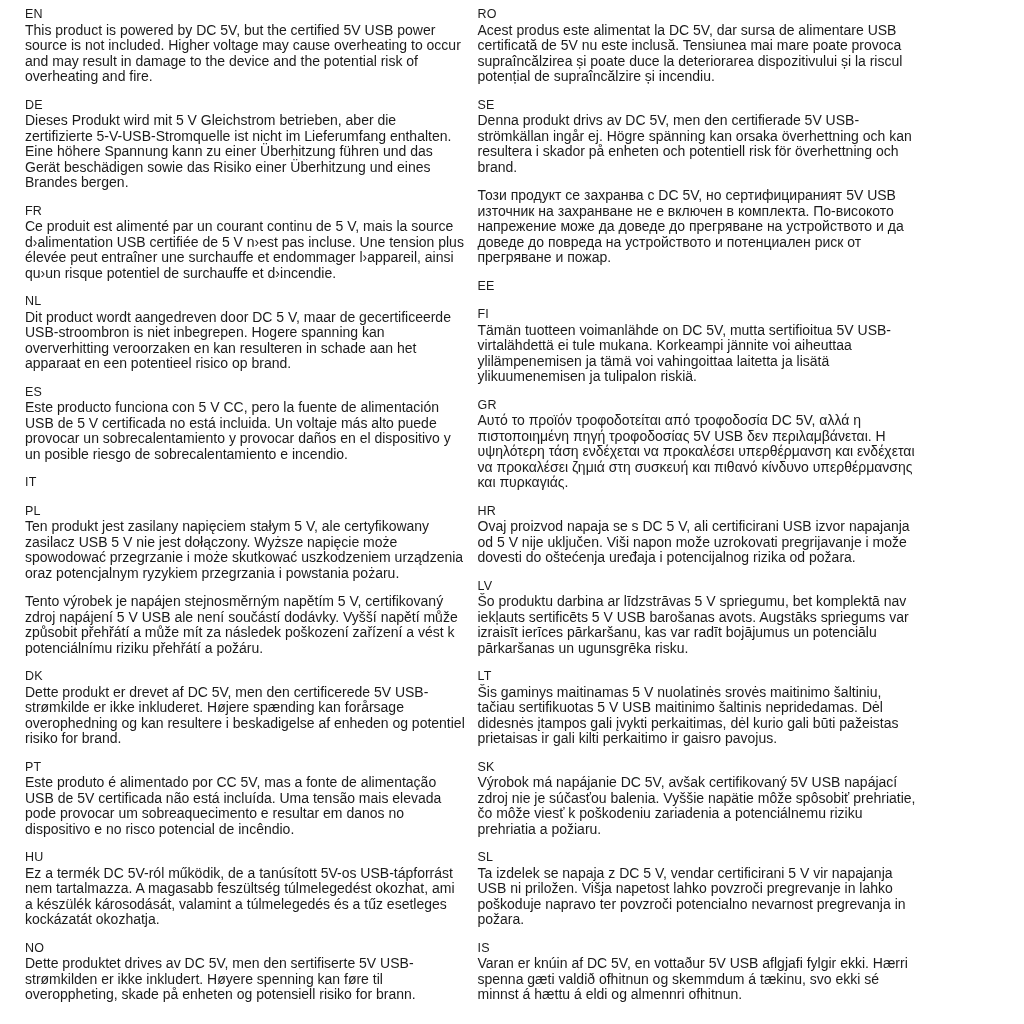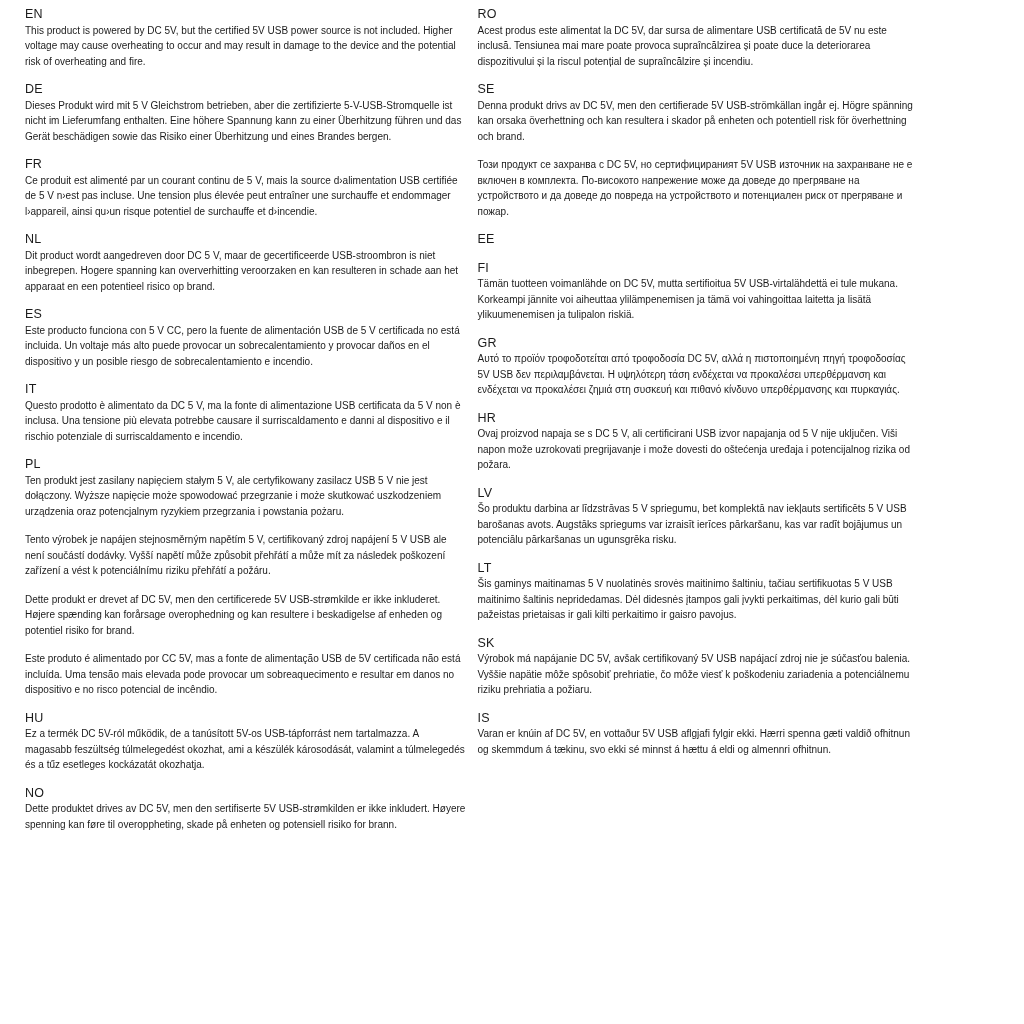--- a/index.html
+++ b/index.html
@@ -30,21 +30,21 @@
     margin: 0 0 13px 0;
   }
   .lang-code {
     font-size: 12.5px;
     line-height: 15.5px;
     font-weight: 400;
     margin: 0;
     letter-spacing: 0.2px;
   }
   .lang-text {
-    font-size: 10px;
+    font-size: 14px;
     line-height: 15.5px;
     margin: 0;
     text-align: left;
   }
 </style>
 </head>
 <body>
 
 <div class="page">
 
@@ -64,33 +64,34 @@
     <section class="lang-block">
       <h2 class="lang-code">NL</h2>
       <p class="lang-text">Dit product wordt aangedreven door DC 5 V, maar de gecertificeerde USB-stroombron is niet inbegrepen. Hogere spanning kan oververhitting veroorzaken en kan resulteren in schade aan het apparaat en een potentieel risico op brand.</p>
     </section>
     <section class="lang-block">
       <h2 class="lang-code">ES</h2>
       <p class="lang-text">Este producto funciona con 5 V CC, pero la fuente de alimentación USB de 5 V certificada no está incluida. Un voltaje más alto puede provocar un sobrecalentamiento y provocar daños en el dispositivo y un posible riesgo de sobrecalentamiento e incendio.</p>
     </section>
     <section class="lang-block">
       <h2 class="lang-code">IT</h2>
-      <p class="lang-text">Questo prodotto è alimentato da DC 5 V, ma la fonte di alimentazione USB certificata da 5 V non è inclusa. Una tensione più elevata potrebbe causare il surriscaldamento e danni al dispositivo e il rischio potenziale di surriscaldamento e incendio.</p>
     </section>
     <section class="lang-block">
       <h2 class="lang-code">PL</h2>
       <p class="lang-text">Ten produkt jest zasilany napięciem stałym 5 V, ale certyfikowany zasilacz USB 5 V nie jest dołączony. Wyższe napięcie może spowodować przegrzanie i może skutkować uszkodzeniem urządzenia oraz potencjalnym ryzykiem przegrzania i powstania pożaru.</p>
     </section>
     <section class="lang-block">
       <p class="lang-text">Tento výrobek je napájen stejnosměrným napětím 5 V, certifikovaný zdroj napájení 5 V USB ale není součástí dodávky. Vyšší napětí může způsobit přehřátí a může mít za následek poškození zařízení a vést k potenciálnímu riziku přehřátí a požáru.</p>
     </section>
     <section class="lang-block">
+      <h2 class="lang-code">DK</h2>
       <p class="lang-text">Dette produkt er drevet af DC 5V, men den certificerede 5V USB-strømkilde er ikke inkluderet. Højere spænding kan forårsage overophedning og kan resultere i beskadigelse af enheden og potentiel risiko for brand.</p>
     </section>
     <section class="lang-block">
+      <h2 class="lang-code">PT</h2>
       <p class="lang-text">Este produto é alimentado por CC 5V, mas a fonte de alimentação USB de 5V certificada não está incluída. Uma tensão mais elevada pode provocar um sobreaquecimento e resultar em danos no dispositivo e no risco potencial de incêndio.</p>
     </section>
     <section class="lang-block">
       <h2 class="lang-code">HU</h2>
       <p class="lang-text">Ez a termék DC 5V-ról működik, de a tanúsított 5V-os USB-tápforrást nem tartalmazza. A magasabb feszültség túlmelegedést okozhat, ami a készülék károsodását, valamint a túlmelegedés és a tűz esetleges kockázatát okozhatja.</p>
     </section>
     <section class="lang-block">
       <h2 class="lang-code">NO</h2>
       <p class="lang-text">Dette produktet drives av DC 5V, men den sertifiserte 5V USB-strømkilden er ikke inkludert. Høyere spenning kan føre til overoppheting, skade på enheten og potensiell risiko for brann.</p>
     </section>
@@ -129,18 +130,22 @@
     </section>
     <section class="lang-block">
       <h2 class="lang-code">LT</h2>
       <p class="lang-text">Šis gaminys maitinamas 5 V nuolatinės srovės maitinimo šaltiniu, tačiau sertifikuotas 5 V USB maitinimo šaltinis nepridedamas. Dėl didesnės įtampos gali įvykti perkaitimas, dėl kurio gali būti pažeistas prietaisas ir gali kilti perkaitimo ir gaisro pavojus.</p>
     </section>
     <section class="lang-block">
       <h2 class="lang-code">SK</h2>
       <p class="lang-text">Výrobok má napájanie DC 5V, avšak certifikovaný 5V USB napájací zdroj nie je súčasťou balenia. Vyššie napätie môže spôsobiť prehriatie, čo môže viesť k poškodeniu zariadenia a potenciálnemu riziku prehriatia a požiaru.</p>
     </section>
     <section class="lang-block">
+      <h2 class="lang-code">SL</h2>
+      <p class="lang-text">Ta izdelek se napaja z DC 5 V, vendar certificirani 5 V vir napajanja USB ni priložen. Višja napetost lahko povzroči pregrevanje in lahko poškoduje napravo ter povzroči potencialno nevarnost pregrevanja in požara.</p>
+    </section>
+    <section class="lang-block">
       <h2 class="lang-code">IS</h2>
       <p class="lang-text">Varan er knúin af DC 5V, en vottaður 5V USB aflgjafi fylgir ekki. Hærri spenna gæti valdið ofhitnun og skemmdum á tækinu, svo ekki sé minnst á hættu á eldi og almennri ofhitnun.</p>
     </section>
   </div>
 
 </div>
 
 </body></html>

